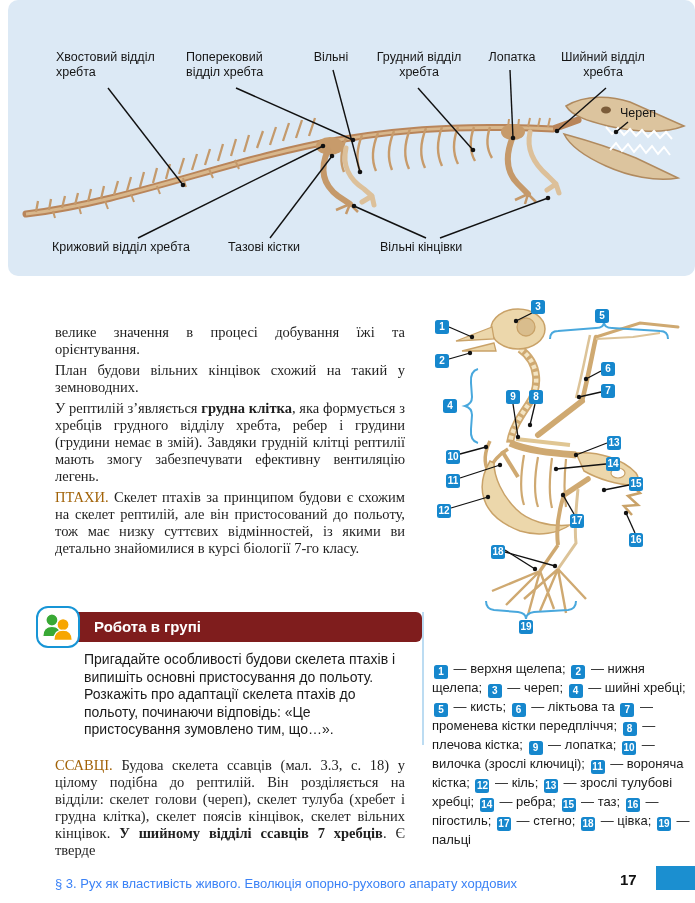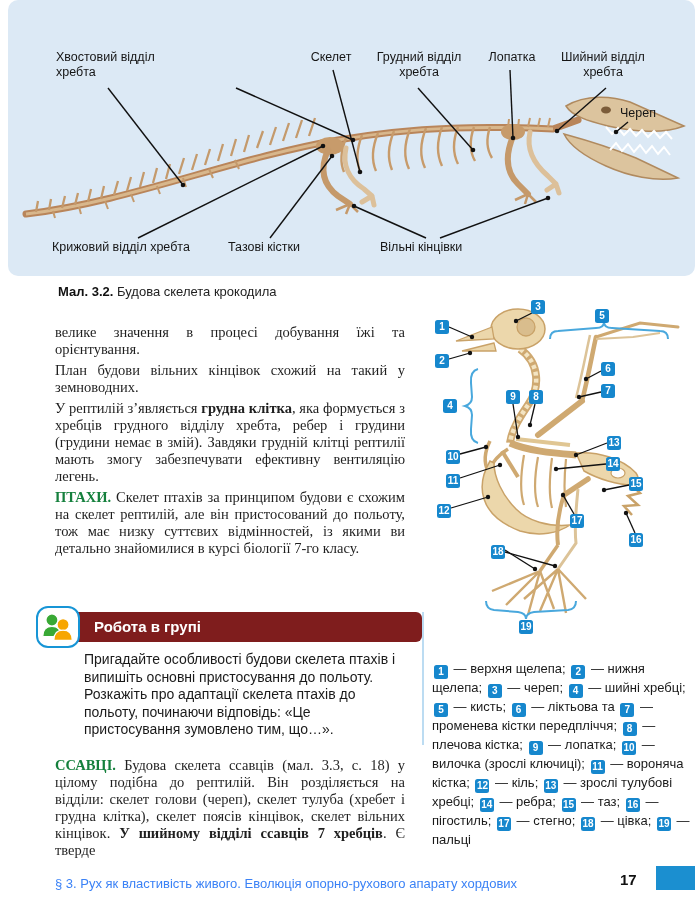--- a/index.html
+++ b/index.html
@@ -10,21 +10,21 @@
            background:#dce9f5;border-radius:10px;}
   .fig-box svg{position:absolute;left:0;top:0;}
   .croc-label{position:absolute;font-size:12.5px;line-height:15px;color:#151515;}
   .croc-caption{position:absolute;left:58px;top:284px;font-size:13px;color:#222;}
   .croc-caption b{color:#111;}
   
   .col-left{position:absolute;left:55px;top:320px;width:350px;
             font-family:"Liberation Serif",serif;font-size:14.5px;line-height:17px;
             text-align:justify;color:#1f1f1f;}
   .col-left p{margin:4px 0 3px 0;}
-  .lead-blue{color:#15803d;font-weight:bold;}
+  .lead-blue{color:#a16207;font-weight:normal;}
   
   .group-box{position:absolute;left:38px;top:612px;width:384px;
              border-right:2px solid #bcdcf2;padding-bottom:6px;}
   .group-bar{margin-left:8px;height:30px;background:#7f1d1d;border-radius:6px;
              color:#fff;font-weight:bold;font-size:15px;line-height:30px;padding-left:48px;}
   .group-icon{position:absolute;left:-2px;top:-6px;width:44px;height:42px;background:#fff;
               border:2.5px solid #1795d6;border-radius:12px;box-sizing:border-box;}
   .group-body{margin:9px 20px 0 46px;font-size:14px;line-height:17.5px;color:#1a1a1a;}
   
   .pigeon-fig{position:absolute;left:428px;top:293px;width:262px;height:362px;}
@@ -95,34 +95,31 @@
           <circle cx="505" cy="138" r="2.3"></circle>
           <circle cx="549" cy="131" r="2.3"></circle>
         <circle cx="608" cy="132" r="2.3"></circle>
           <circle cx="315" cy="146" r="2.3"></circle>
           <circle cx="324" cy="156" r="2.3"></circle>
         <circle cx="346" cy="206" r="2.3"></circle>
           <circle cx="540" cy="198" r="2.3"></circle>
       </g>
     </svg>
     <div class="croc-label" style="left:48px;top:50px;width:112px;">Хвостовий відділ хребта</div>
-    <div class="croc-label" style="left:298px;top:50px;width:50px;text-align:center;">Скелет</div>
+    <div class="croc-label" style="left:178px;top:50px;width:94px;">Поперековий відділ хребта</div>
+    <div class="croc-label" style="left:298px;top:50px;width:50px;text-align:center;">Вільні</div>
     <div class="croc-label" style="left:362px;top:50px;width:98px;text-align:center;">Грудний відділ хребта</div>
     <div class="croc-label" style="left:474px;top:50px;width:60px;text-align:center;">Лопатка</div>
     <div class="croc-label" style="left:544px;top:50px;width:102px;text-align:center;">Шийний відділ хребта</div>
     <div class="croc-label" style="left:598px;top:106px;width:50px;text-align:right;">Череп</div>
     <div class="croc-label" style="left:44px;top:240px;width:170px;">Крижовий відділ хребта</div>
     <div class="croc-label" style="left:220px;top:240px;width:100px;">Тазові кістки</div>
     <div class="croc-label" style="left:372px;top:240px;width:110px;">Вільні кінцівки</div>
   </div>
 
-  <div class="croc-caption">
-    <b>Мал. 3.2.</b>
-    <span>Будова скелета крокодила</span>
-  </div>
 
   <div class="col-left">
     <p><span>велике значення в процесі добування їжі та орієнтування.</span></p>
     <p><span>План будови вільних кінцівок схожий на такий у земноводних.</span></p>
     <p><span>У рептилій з’являється </span><b>грудна клітка</b><span>, яка формується з хребців грудного відділу хребта, ребер і грудини (грудини немає в змій). Завдяки грудній клітці рептилії мають змогу забезпечувати ефективну вентиляцію легень.</span></p>
     <p><span class="lead-blue">ПТАХИ.</span><span> Скелет птахів за принципом будови є схожим на скелет рептилій, але він пристосований до польоту, тож має низку суттєвих відмінностей, із якими ви детально знайомилися в курсі біології 7-го класу.</span></p>
   </div>
 
   <div class="group-box">
     <div class="group-bar">

